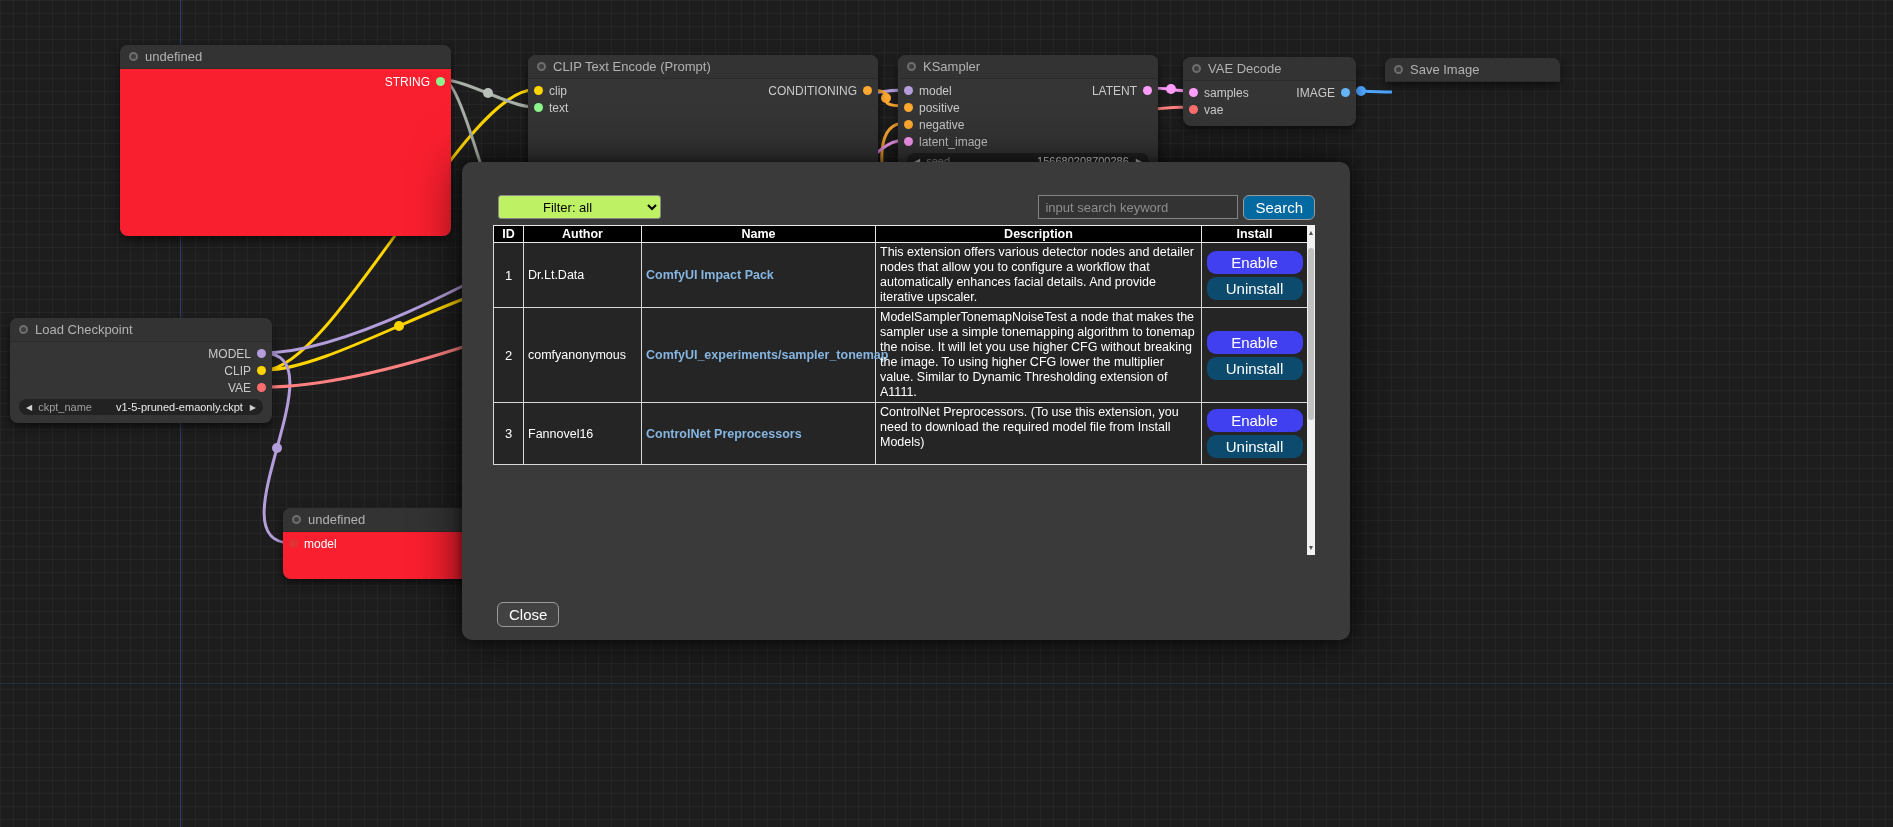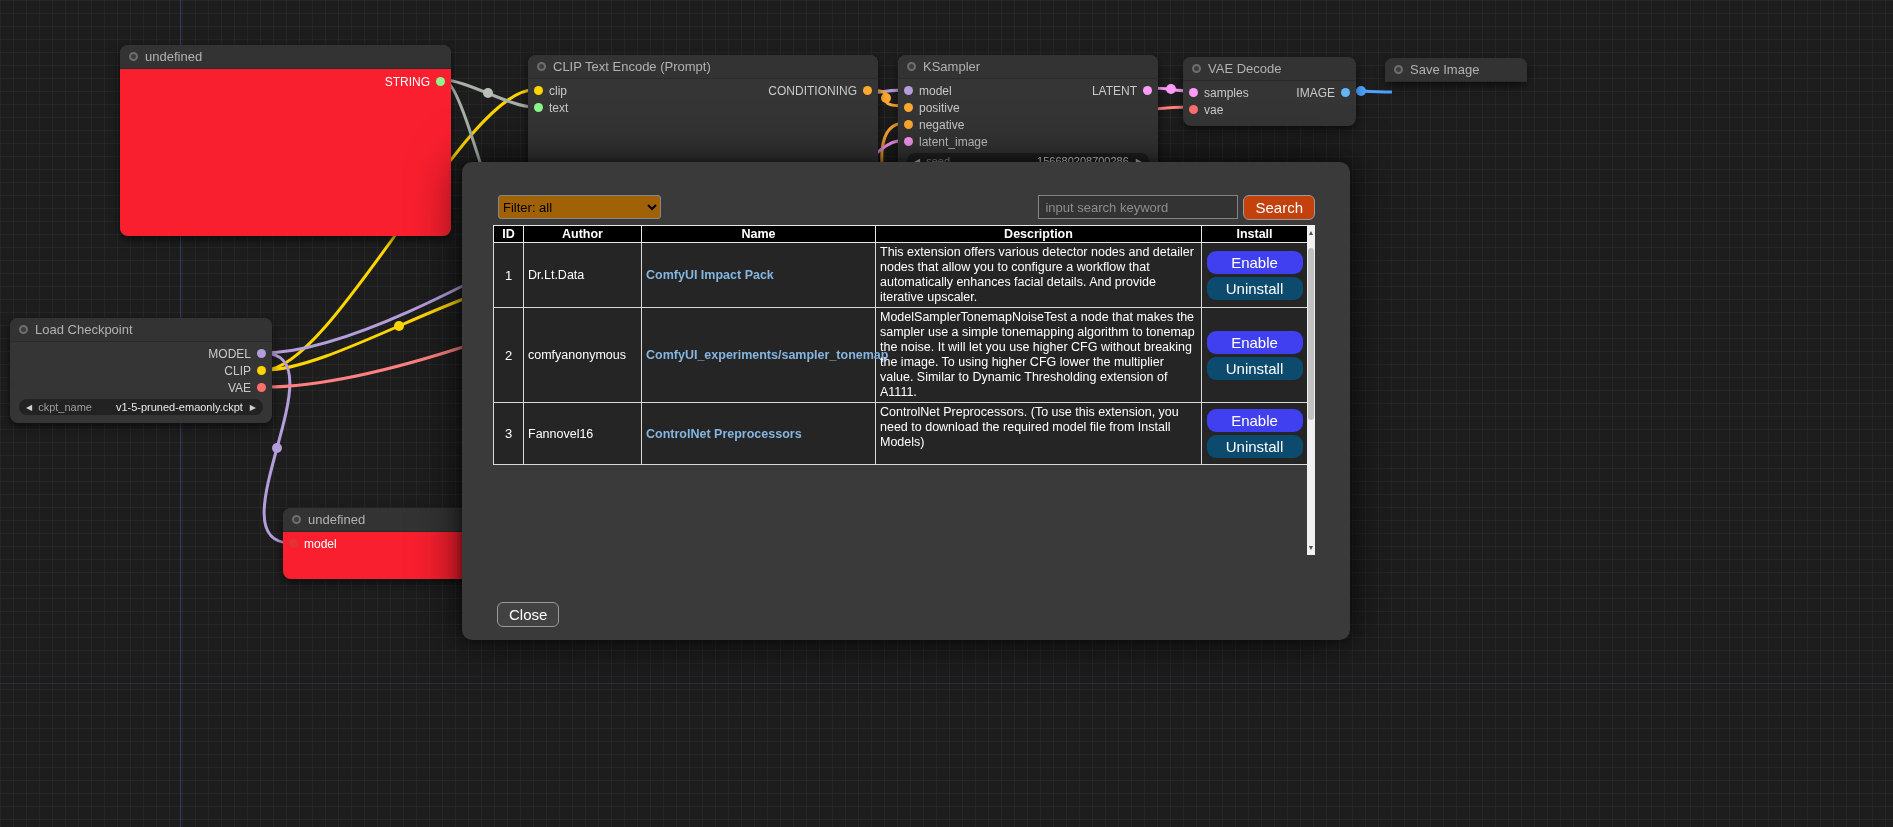--- a/index.html
+++ b/index.html
@@ -36,38 +36,38 @@
   .widget .wval{color:#e9e9e9;margin-left:auto;padding-right:7px;}
   .widget .arr{color:#cfcfcf;font-size:8px;flex:none;}
   .widget.noarr{border:1px solid #6a6a6a;}
   .pad-b{height:8px;}
 
   #node-undefined-top{left:120px;top:45px;width:331px;}
   #node-undefined-top .node-body{height:167px;padding-top:4px;box-sizing:border-box;}
   #node-clip{left:528px;top:55px;width:350px;height:250px;}
   #node-ksampler{left:898px;top:55px;width:260px;height:250px;}
   #node-vae{left:1183px;top:57px;width:173px;}
-  #node-save{left:1385px;top:58px;width:142px;}
+  #node-save{left:1385px;top:58px;width:175px;}
   #node-ckpt{left:10px;top:318px;width:262px;}
   #node-undefined-bottom{left:283px;top:508px;width:240px;}
   #node-undefined-bottom .node-body{height:47px;box-sizing:border-box;}
 
   
   .modal{position:absolute;left:462px;top:162px;width:888px;height:478px;z-index:50;
         background:#3a3a3a;border-radius:10px;box-sizing:border-box;
         padding:32px 35px 12px 31px;
         box-shadow:0 0 50px rgba(0,0,0,.65), 0 0 12px rgba(0,0,0,.5);}
   .toolbar{display:flex;align-items:center;justify-content:space-between;height:26px;margin-left:5px;margin-bottom:5px;}
-  .filter-select{width:163px;height:24px;background:#a16207;color:#000;font-size:13px;
-        font-family:"Liberation Sans",sans-serif;border:1px solid #888;border-radius:3px;}
+  .filter-select{width:163px;height:24px;background:#bef264;color:#000;font-size:13px;
+        font-family:"Liberation Sans",sans-serif;border:1px solid #888;border-radius:3px;padding-left:40px;}
   .toolbar-right{display:flex;align-items:center;gap:5px;}
   .search-input{width:186px;height:20px;background:#333333;border:1px solid #848484;color:#dddddd;
         font-size:13px;padding:1px 6px;font-family:"Liberation Sans",sans-serif;}
   .search-input::placeholder{color:#8d8d8d;}
-  .search-btn{background:#c2410c;border:1px solid #9a9a9a;border-radius:6px;color:#fff;
+  .search-btn{background:#0369a1;border:1px solid #9a9a9a;border-radius:6px;color:#fff;
         font-size:15px;padding:3px 11px;font-family:"Liberation Sans",sans-serif;cursor:pointer;}
   .table-zone{display:flex;height:330px;margin-left:0px;}
   .table-wrap{width:814px;}
   table{border-collapse:collapse;table-layout:fixed;width:814px;}
   th{background:#000;color:#fff;font-weight:bold;font-size:12.5px;border:1px solid #e8e8e8;
      height:16px;padding:0 2px;}
   td{background:#252525;color:#fff;font-size:12.5px;border:1px solid #d8d8d8;padding:1px 4px;}
   td.c-id{text-align:center;font-size:13px;}
   td.c-desc{vertical-align:top;line-height:15px;padding:2px 4px;}
   td.c-install{padding:3px 4px;}

